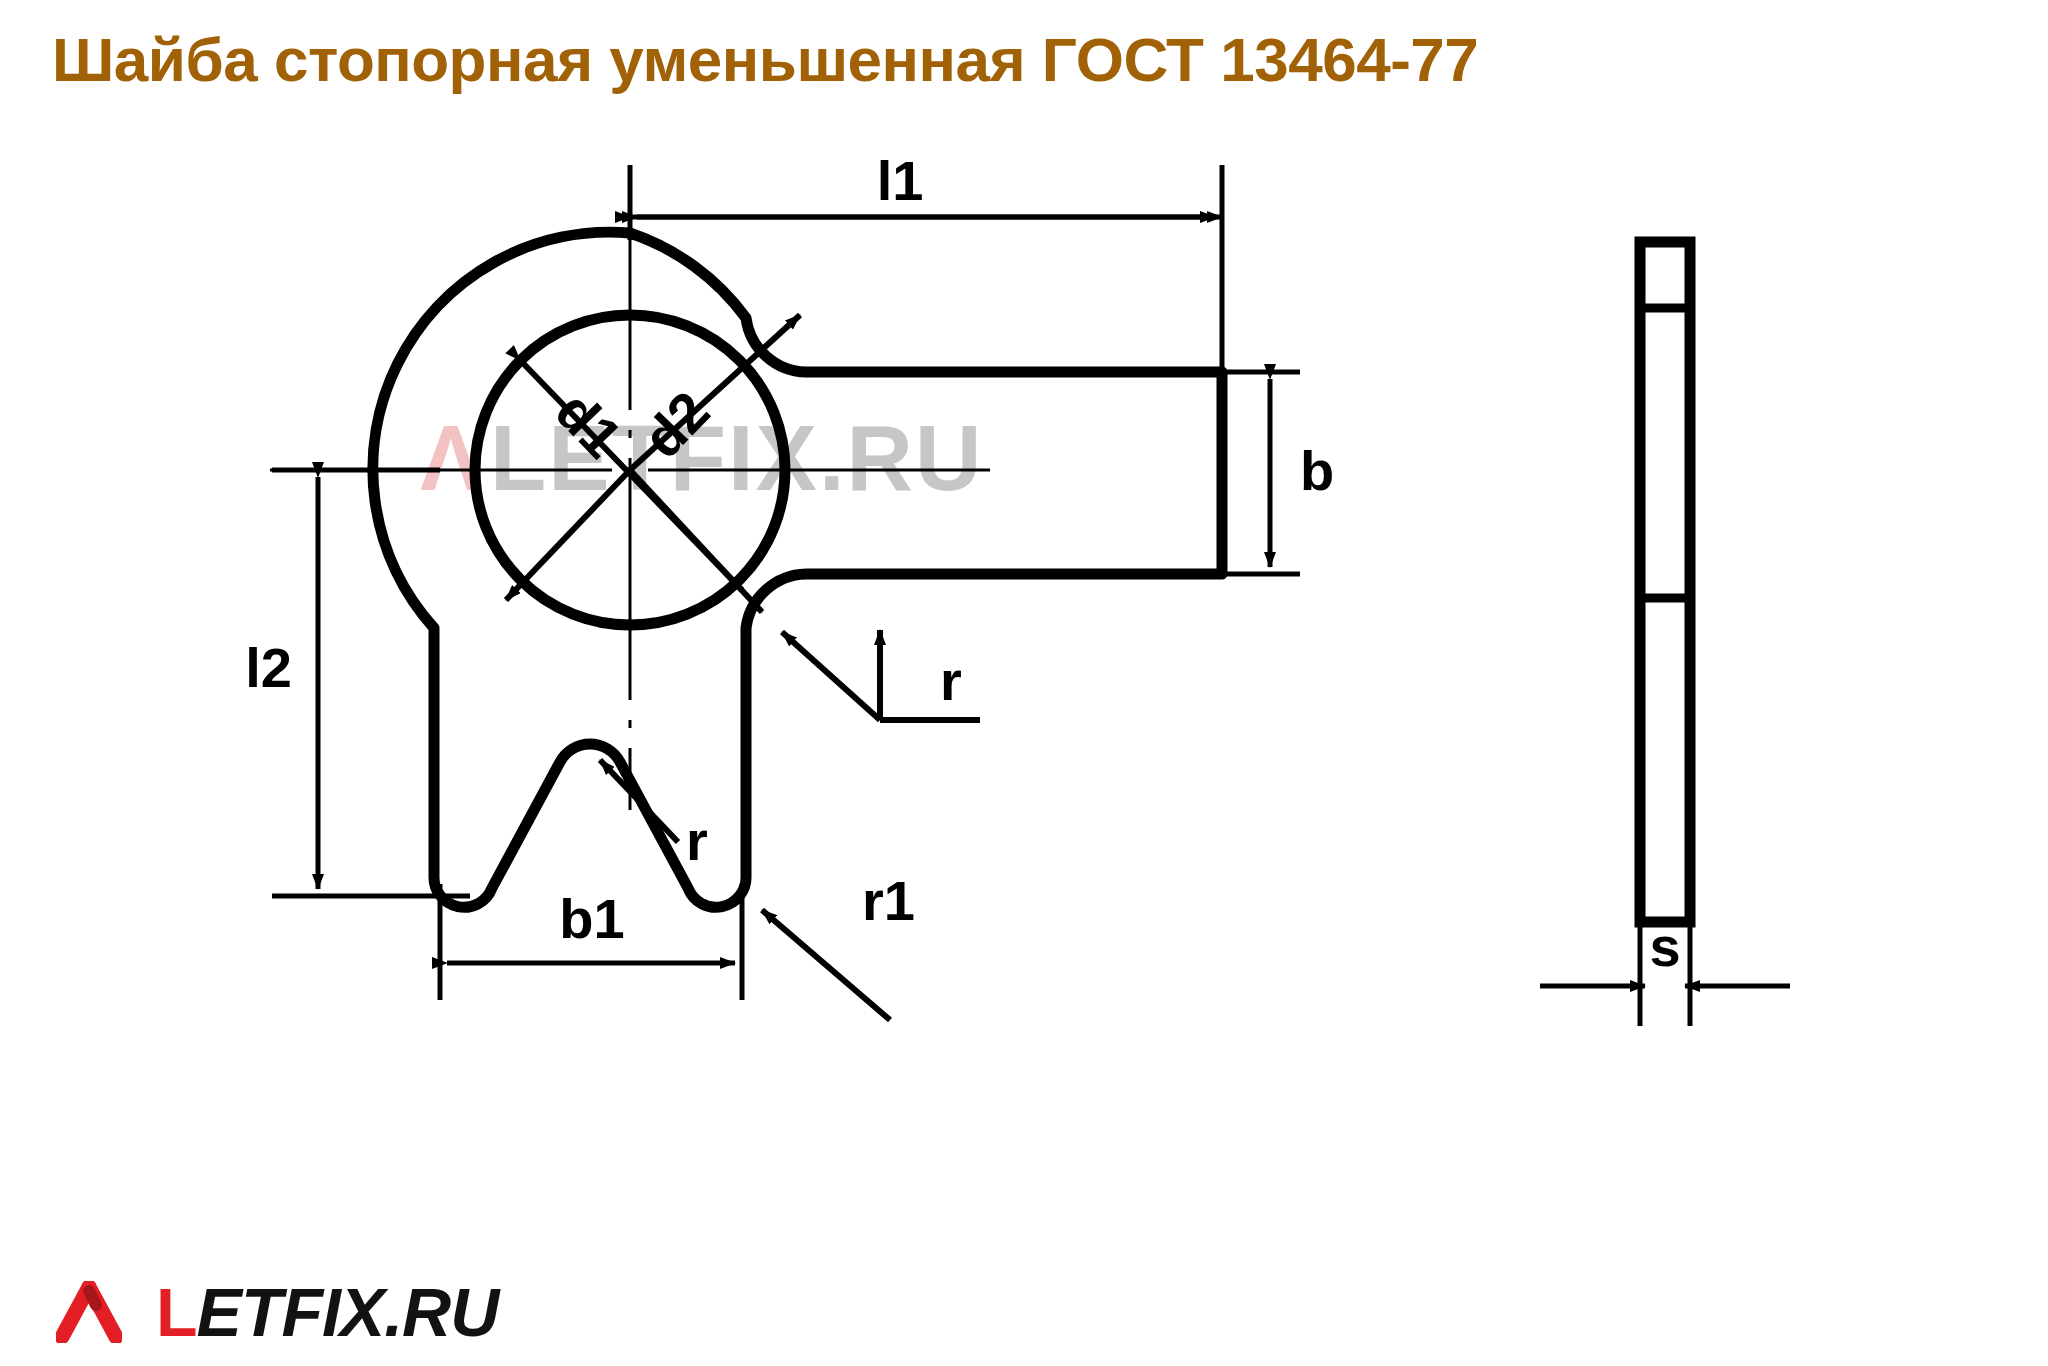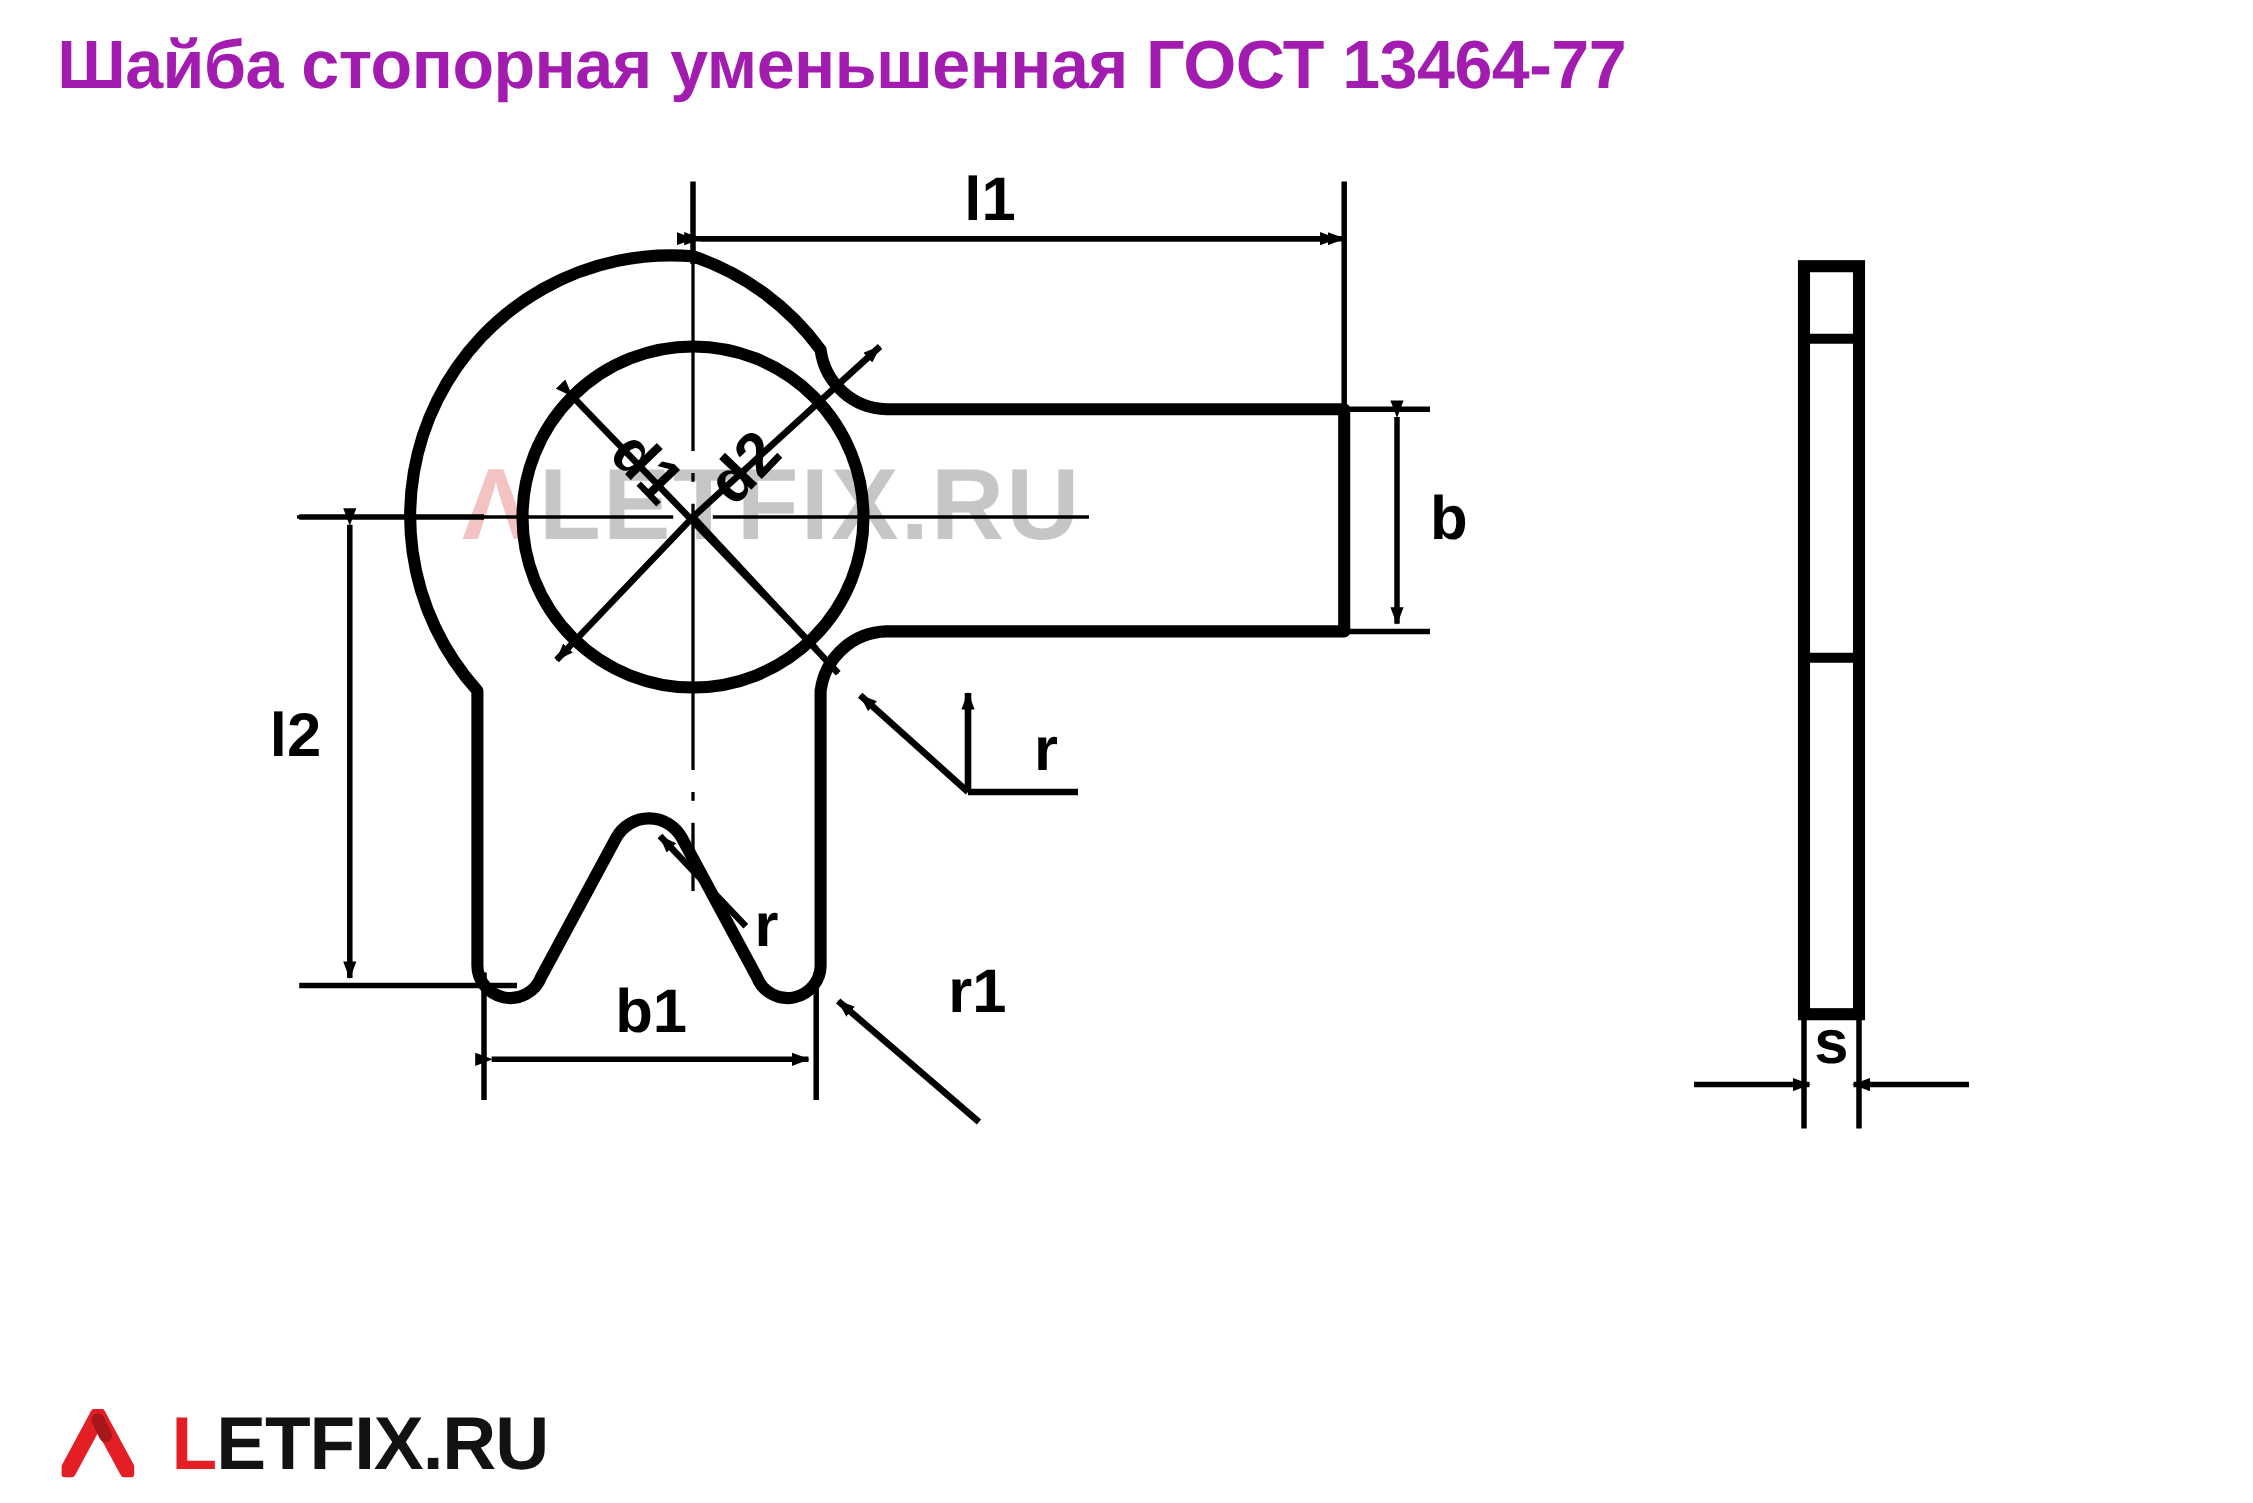--- a/index.html
+++ b/index.html
@@ -13,21 +13,21 @@
     position: relative;
     font-family: "Liberation Sans", sans-serif;
     overflow: hidden;
   }
   #page-title {
     position: absolute;
     left: 52px;
     top: 24px;
     font-size: 62px;
     font-weight: bold;
-    color: #a21caf;
+    color: #a16207;
     letter-spacing: -0.5px;
     white-space: nowrap;
     font-family: "Liberation Sans", sans-serif;
   }
   #drawing-area {
     position: absolute;
     left: 0;
     top: 120px;
     width: 2048px;
     height: 1080px;
@@ -63,21 +63,21 @@
   }
   #brand-text {
     font-family: "Liberation Sans", sans-serif;
     font-size: 68px;
     font-weight: bold;
     letter-spacing: -1px;
     white-space: nowrap;
     line-height: 1;
   }
   #brand-text .accent { color: #e31e24; }
-  #brand-text .dark { color: #121212; }
+  #brand-text .dark { color: #121212; font-style: italic; }
 </style>
 </head>
 <body>
 
 <div id="page-title">Шайба стопорная уменьшенная ГОСТ 13464-77</div>
 
 <div id="drawing-area">
 <svg id="drawing-svg" width="2048" height="1080" viewBox="0 0 2048 1080" xmlns="http://www.w3.org/2000/svg">
 
   <defs>

